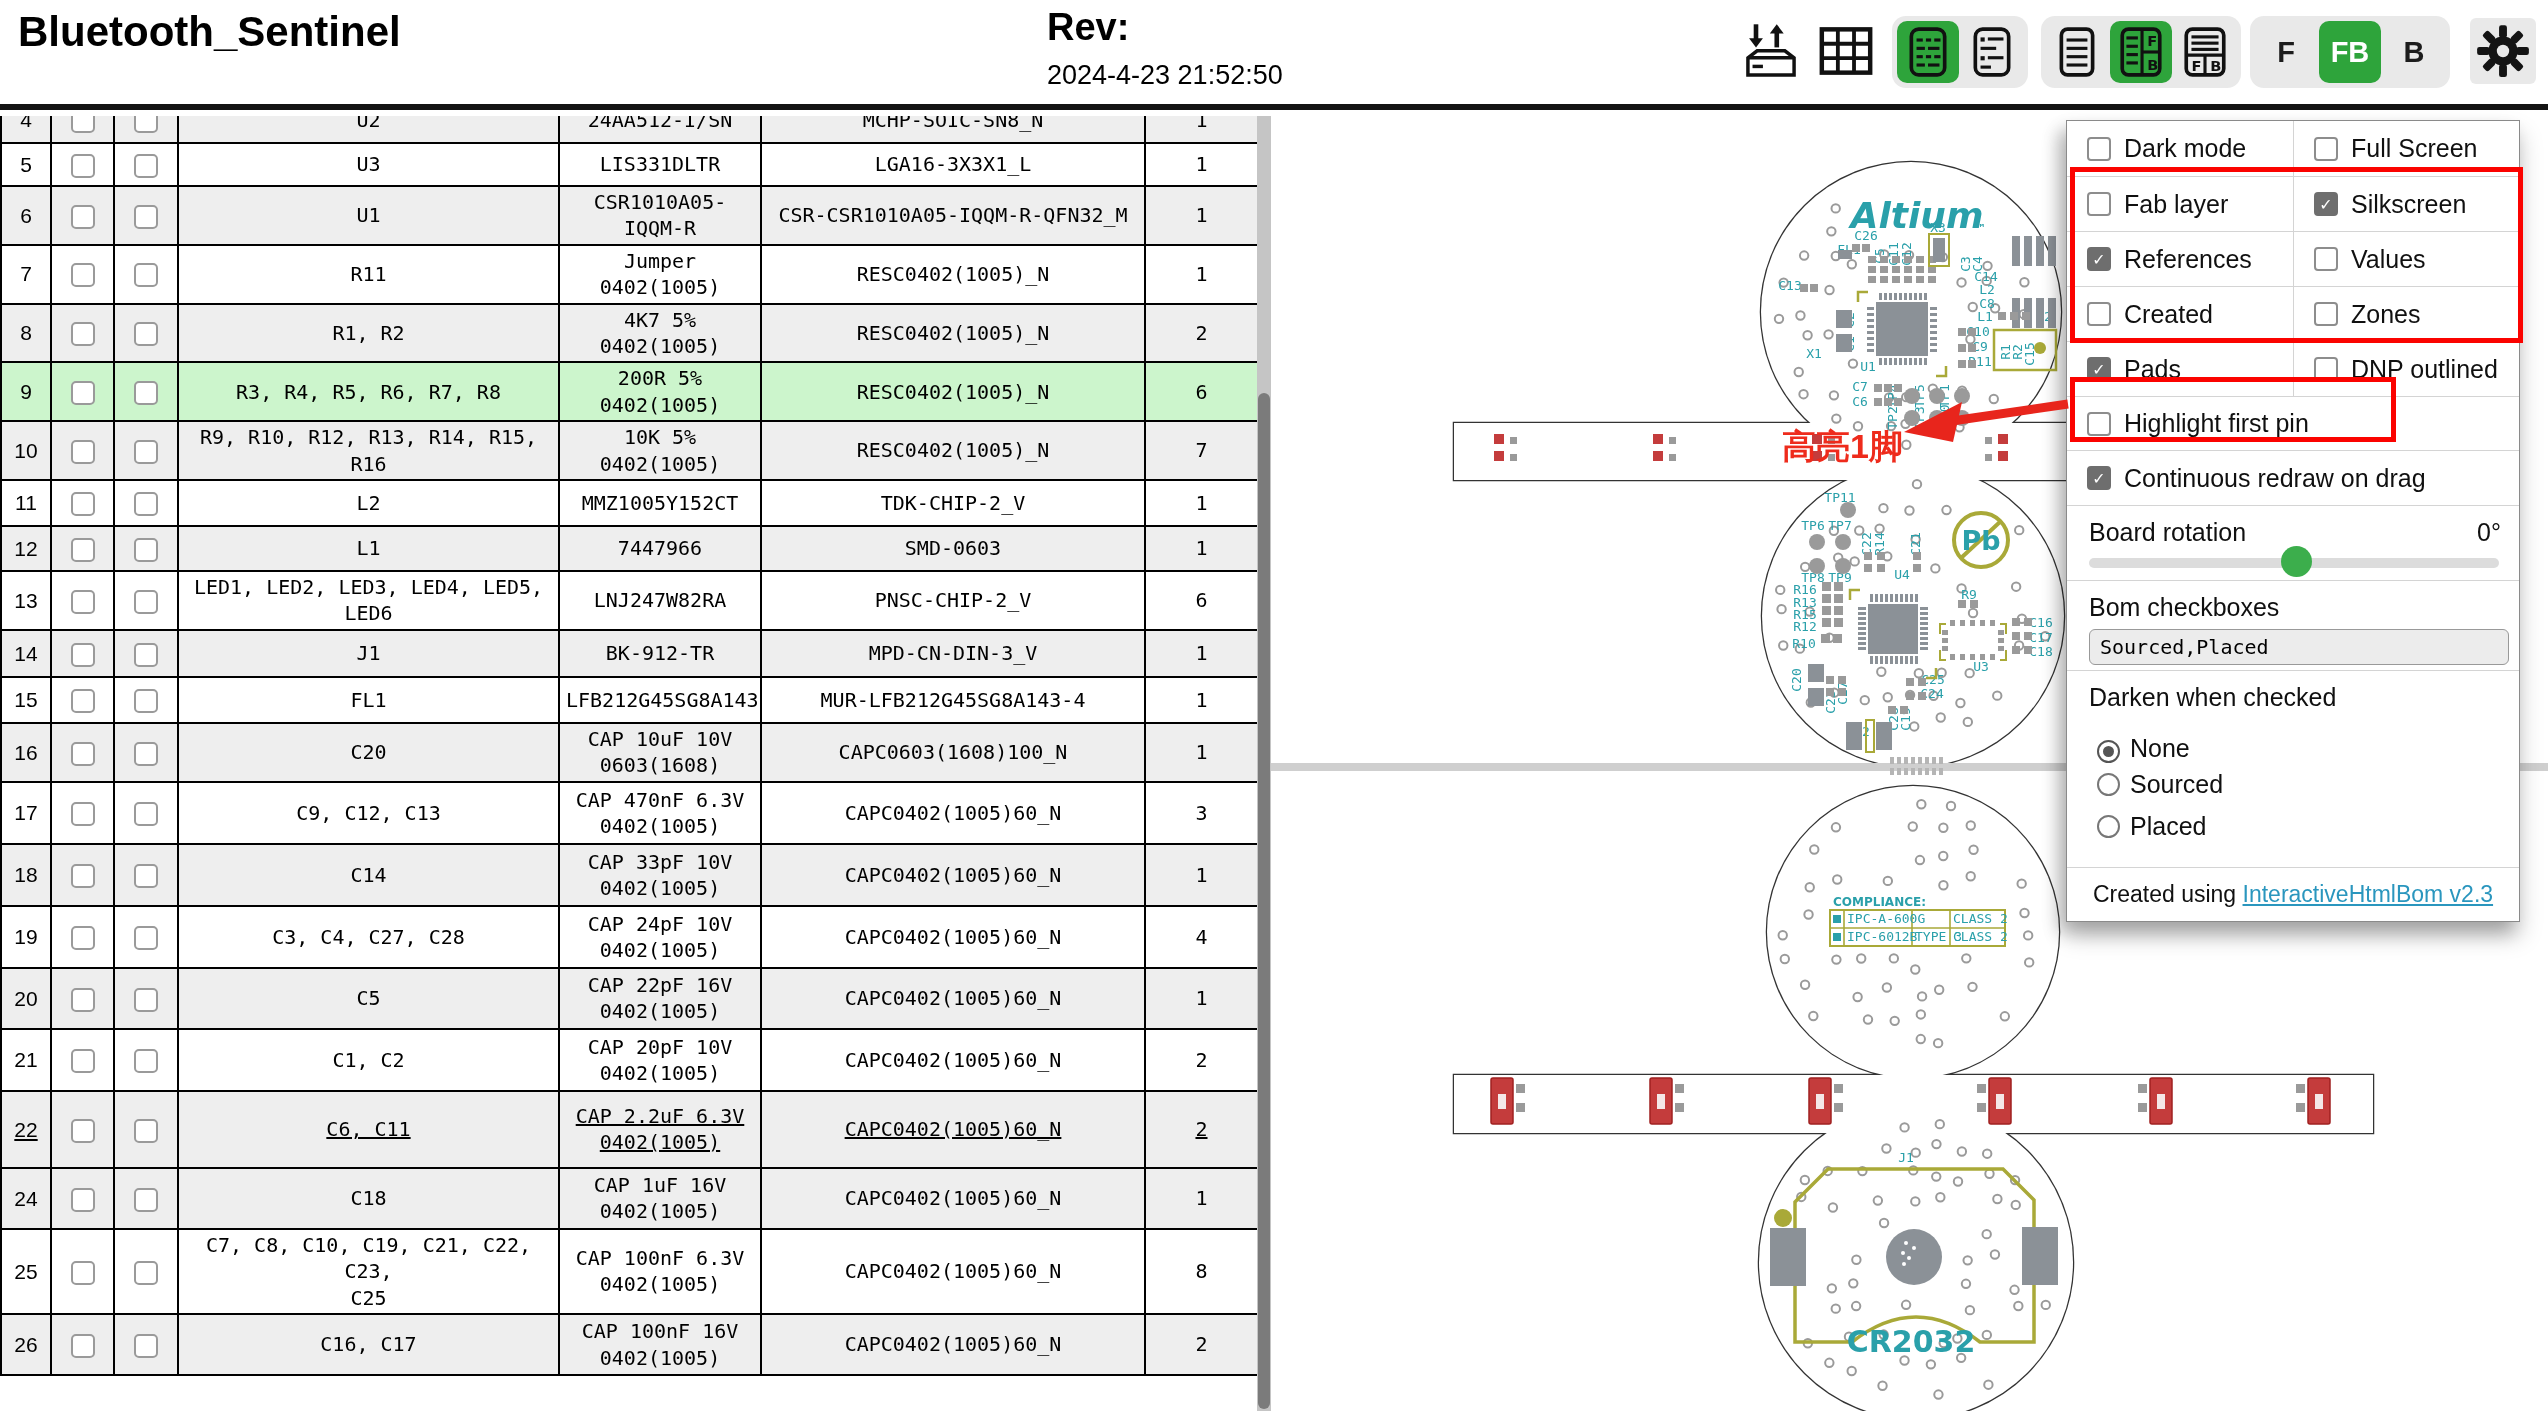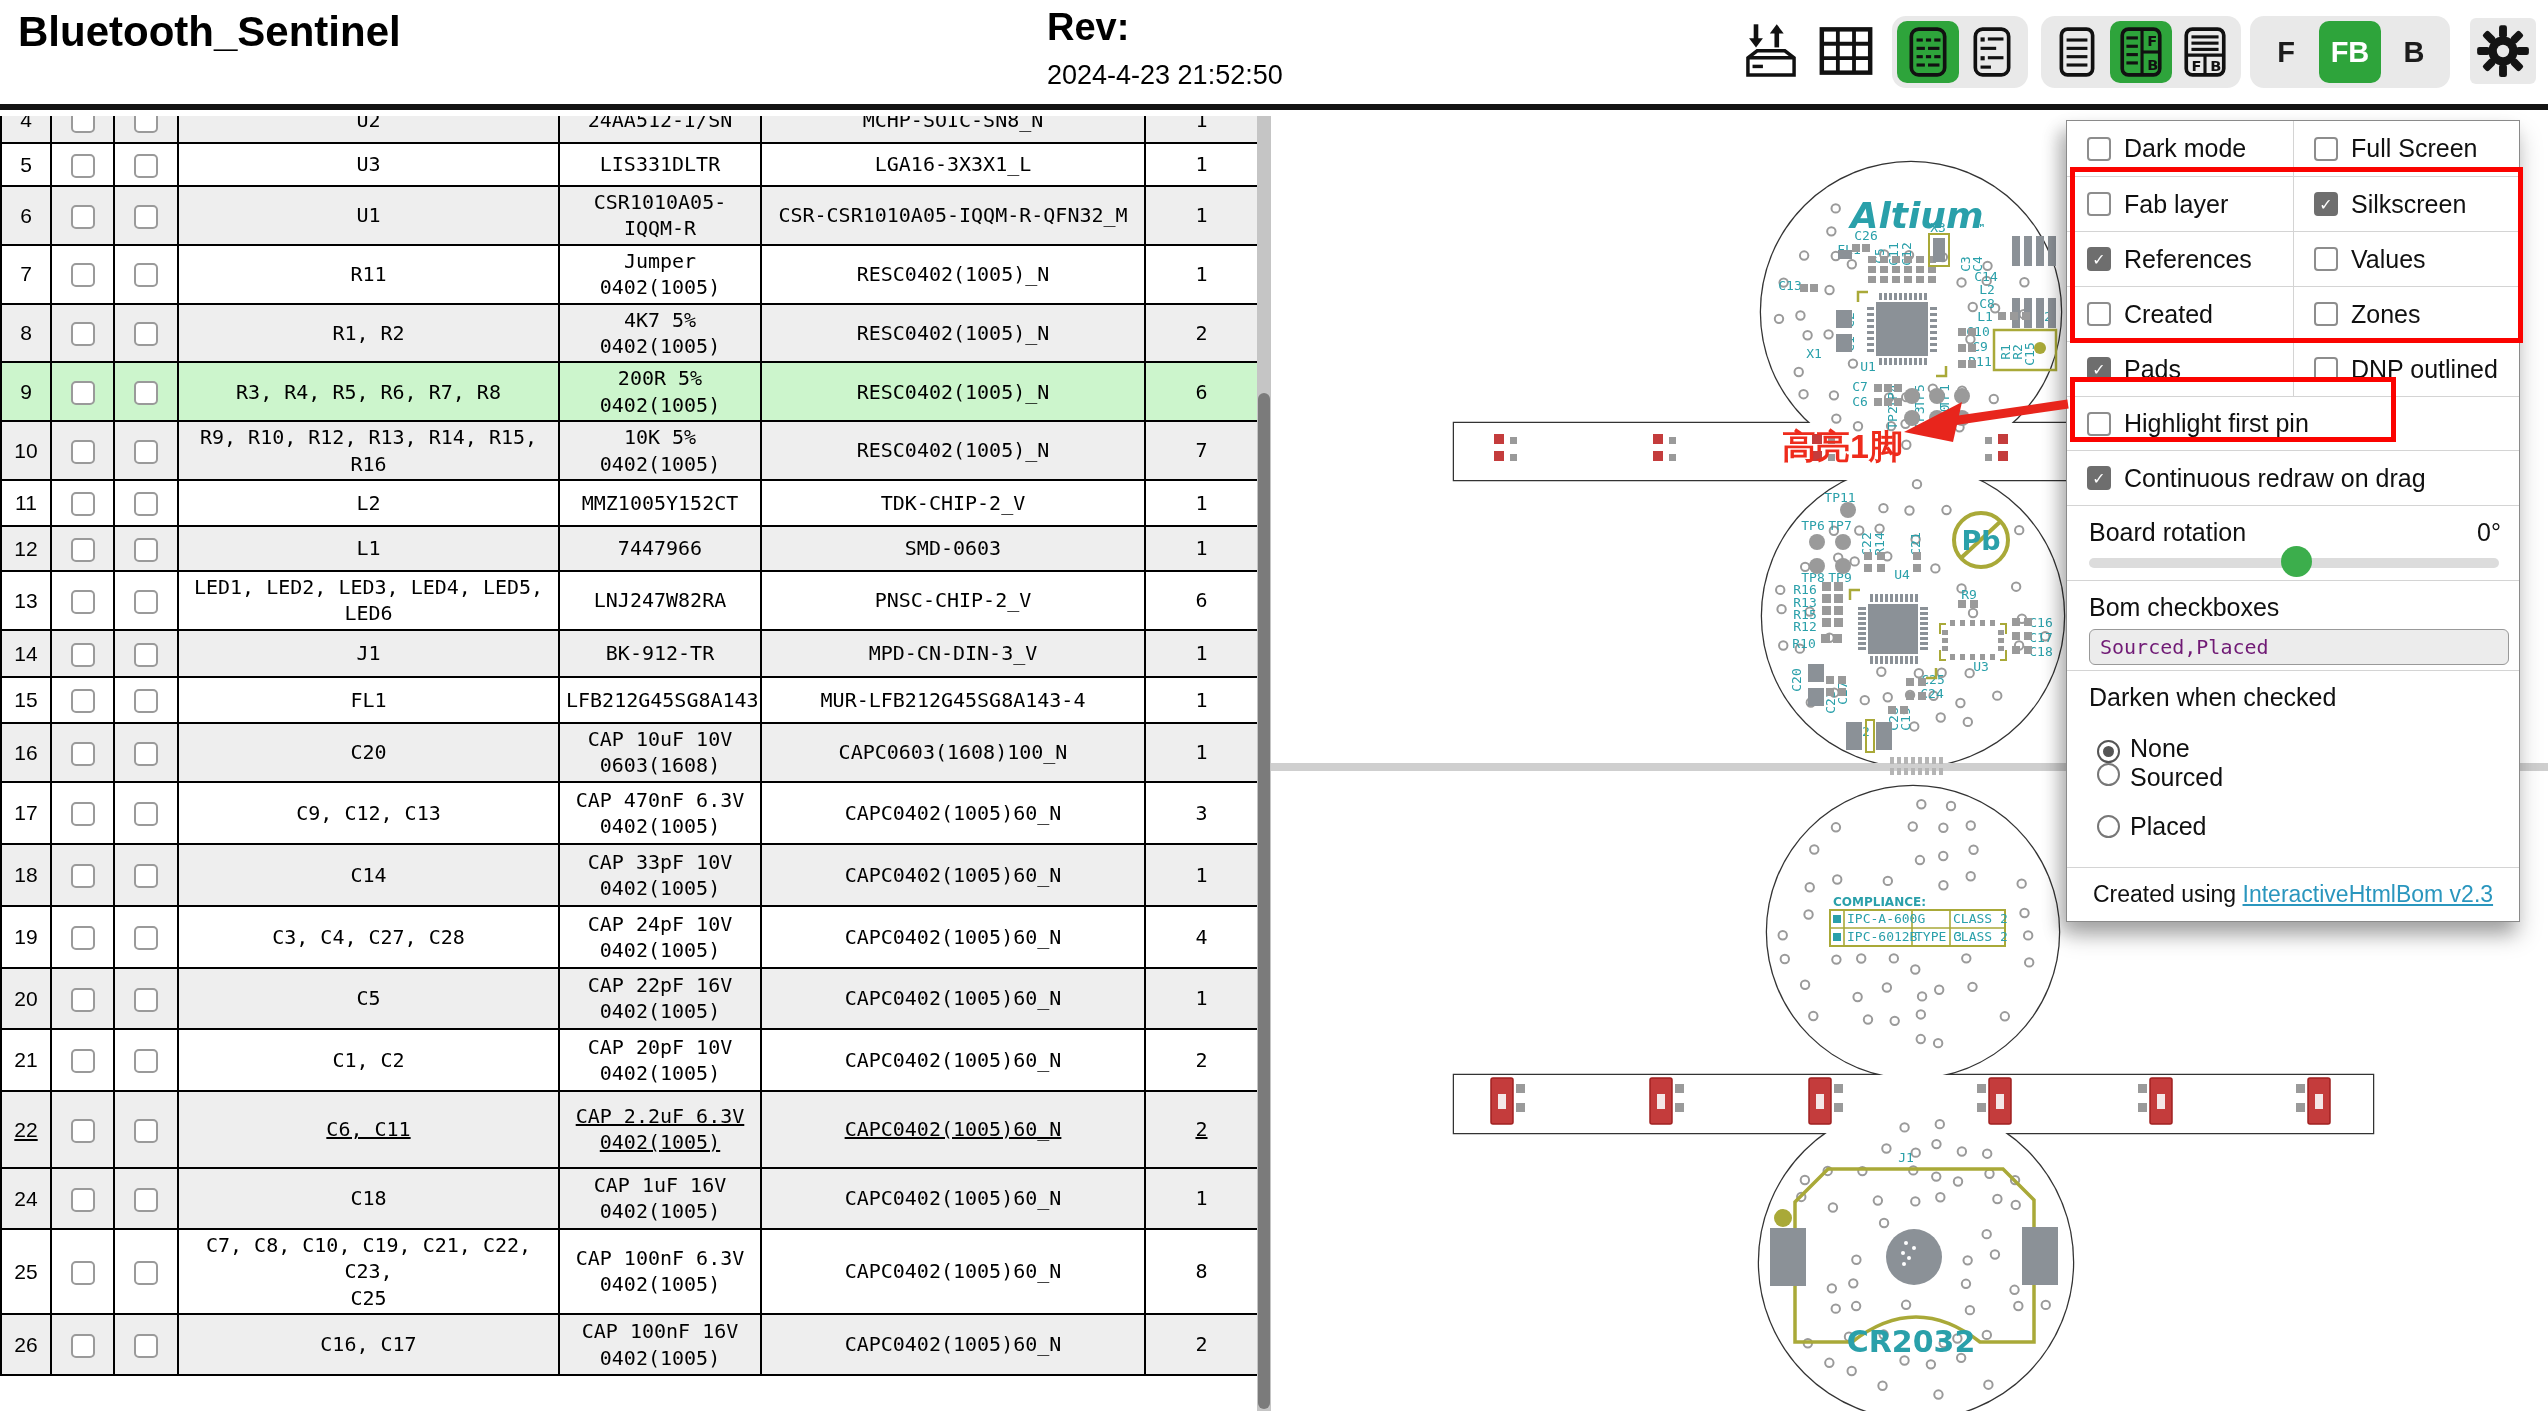--- a/index.html
+++ b/index.html
@@ -61,21 +61,21 @@
   .radio.on{border-color:#555;}
   .radio.on::after{content:"";position:absolute;left:4px;top:4px;width:11px;height:11px;
                    border-radius:50%;background:#555;}
   .set-label{position:absolute;left:22px;top:12px;font-size:25px;color:#101010;}
   .set-value{position:absolute;right:18px;top:12px;font-size:25px;color:#101010;}
   .slider-track{position:absolute;left:22px;top:52px;width:410px;height:10px;border-radius:5px;background:#dcdcdc;}
   .slider-thumb{position:absolute;left:214px;top:40px;width:31px;height:31px;border-radius:50%;
                 background:#3cae4c;cursor:pointer;}
   .bom-cb-input{position:absolute;left:22px;top:48px;width:398px;height:34px;background:#ececec;
         border:1px solid #999;border-radius:6px;font-family:"DejaVu Sans Mono",monospace;
-        font-size:20px;color:#701a75;padding:0 10px;}
+        font-size:20px;color:#000000;padding:0 10px;}
   .footer-row{justify-content:center;align-items:center;font-size:23px;color:#101010;}
   .footer-row a{color:#2a96be;}
 
   
   .red-box{position:absolute;border:5px solid #fb0300;z-index:55;pointer-events:none;}
   .annotation{position:absolute;left:1782px;top:424px;font-size:34px;font-weight:bold;color:#ee2b1c;
               z-index:60;font-family:"Liberation Sans",sans-serif;}
   .overlay{position:absolute;left:0;top:0;z-index:58;pointer-events:none;}
 </style>
 </head>
@@ -1069,21 +1069,21 @@
       <input class="bom-cb-input" value="Sourced,Placed" style="">
     </div>
 
     <div class="set-row" style="height:197px;display:block">
       <span class="set-label">Darken when checked</span>
       <div id="darken-radios" style="position:absolute;left:0;top:50px;width:100%">
           <div style="display: flex; align-items: flex-end; height: 42px;">
             <span class="radio on"></span>
             <span style="margin-left: 10px; font-size: 25px; color: rgb(16, 16, 16);">None</span>
           </div>
-          <div style="display: flex; height: 42px;">
+          <div style="display: flex; align-items: center; height: 42px;">
             <span class="radio"></span>
             <span style="margin-left: 10px; font-size: 25px; color: rgb(16, 16, 16);">Sourced</span>
           </div>
           <div style="display: flex; align-items: center; height: 42px;">
             <span class="radio"></span>
             <span style="margin-left: 10px; font-size: 25px; color: rgb(16, 16, 16);">Placed</span>
           </div>
         </div>
     </div>
 

